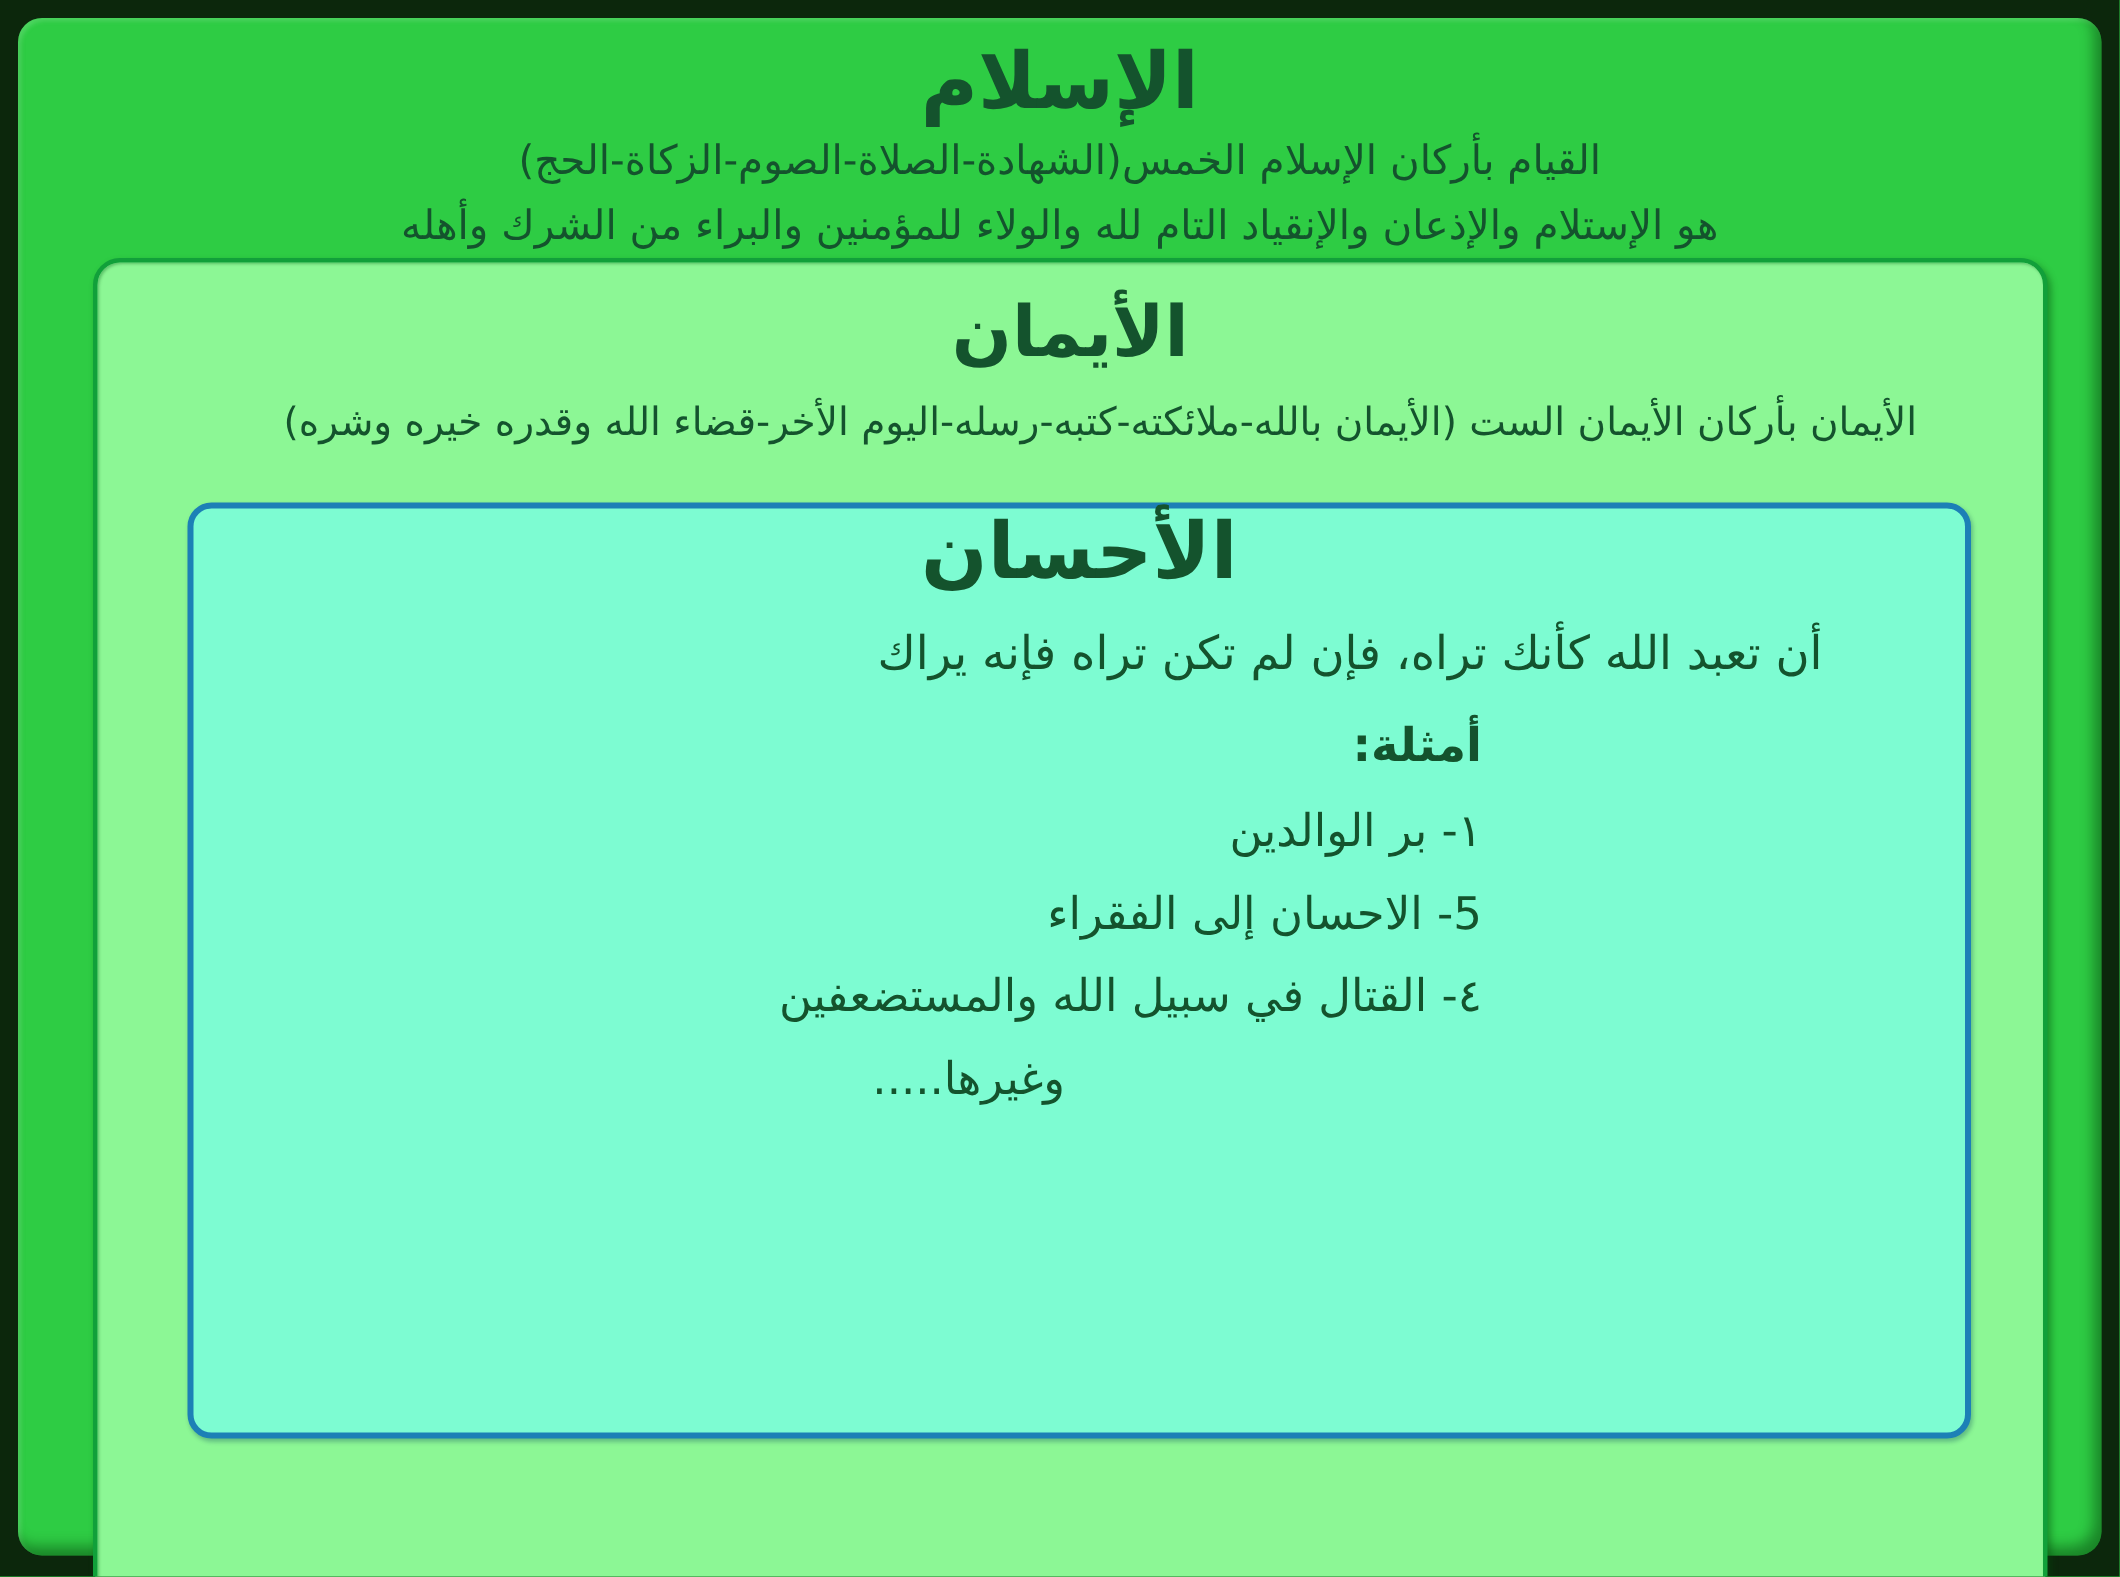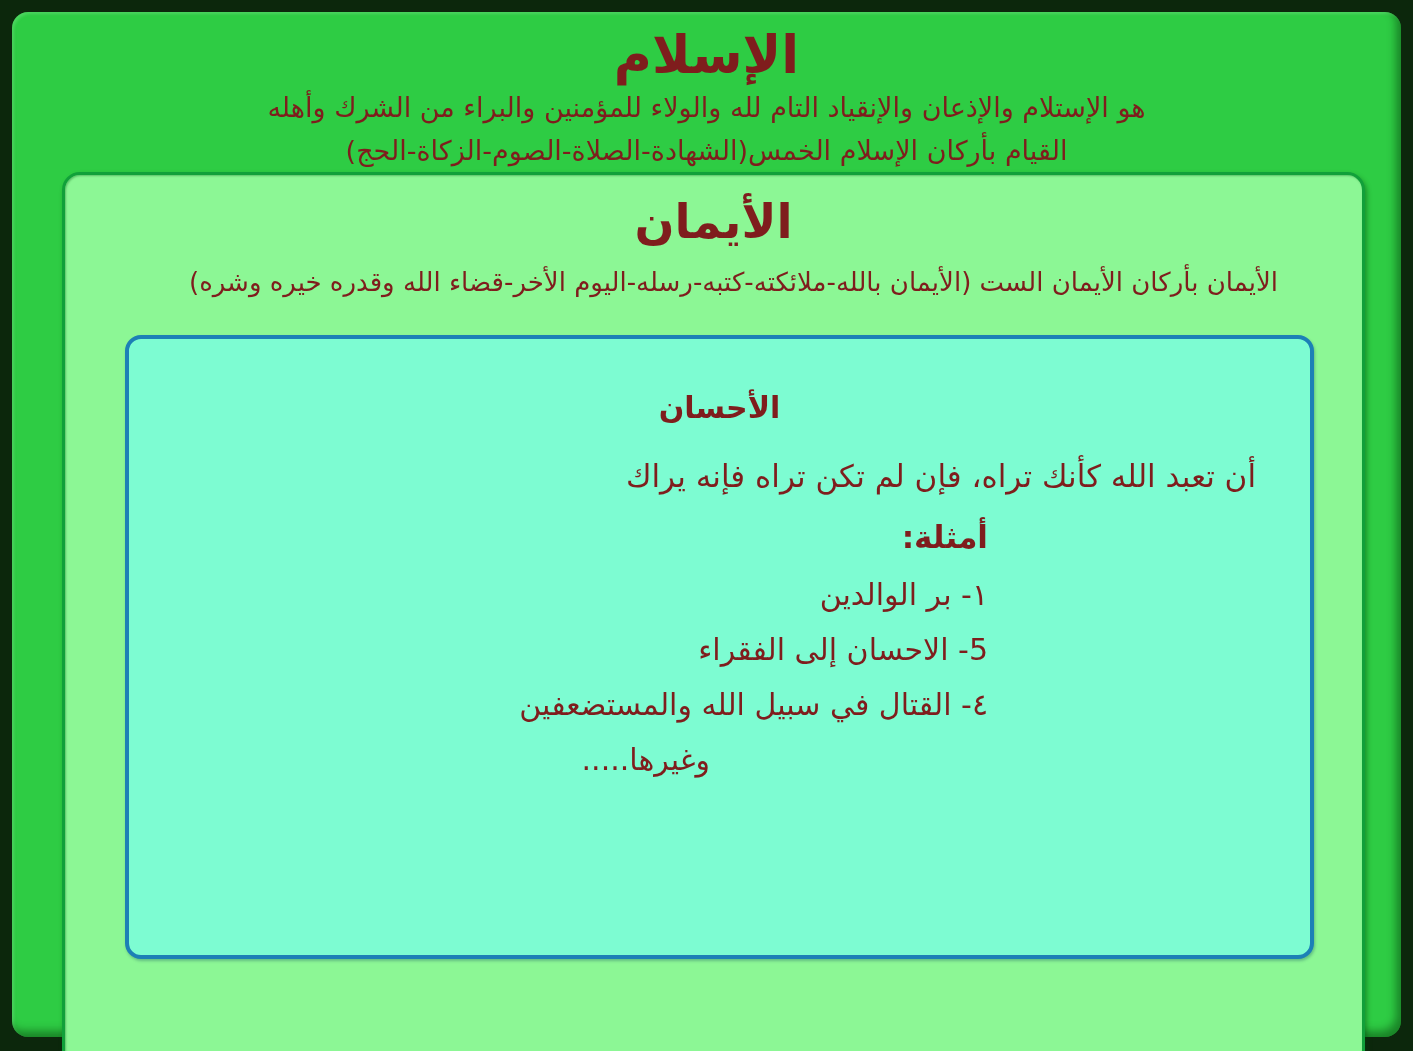--- a/index.html
+++ b/index.html
@@ -20,21 +20,21 @@
     top: 12px;
     width: 1389px;
     height: 1025px;
     background: #2ecc44;
     border-radius: 16px;
     box-shadow: inset -5px -6px 9px rgba(0, 45, 5, 0.45),
                 inset 2px 2px 3px rgba(180, 255, 190, 0.25);
   }
   .rtl { direction: rtl; unicode-bidi: plaintext; }
 
-  h1, h2, h3, p, div.line { color: #7f1d1d; margin: 0; }
+  h1, h2, h3, p, div.line { color: #14532d; margin: 0; }
 
   .islam-title {
     margin-top: 12px;
     font-size: 52px;
     line-height: 62px;
     font-weight: bold;
     text-align: center;
   }
   .islam-line {
     font-size: 27px;
@@ -76,32 +76,31 @@
     top: 160px;
     width: 1189px;
     height: 624px;
     box-sizing: border-box;
     background: #7dfcd2;
     border: 4px solid #1c80b6;
     border-radius: 16px;
     box-shadow: 1px 2px 3px rgba(0, 60, 90, 0.3);
   }
   .ihsan-title {
-    margin-top: 40px;
-    font-size: 30px;
+    font-size: 52px;
     line-height: 58px;
     font-weight: bold;
     text-align: center;
   }
   .ihsan-def {
     margin-top: 14px;
     font-size: 31px;
     line-height: 50px;
     text-align: right;
-    padding-right: 54px;
+    padding-right: 95px;
   }
   .examples-label {
     margin-top: 12px;
     font-size: 31px;
     line-height: 48px;
     text-align: right;
     padding-right: 322px;
     font-weight: bold;
   }
   .examples-list {
@@ -119,23 +118,23 @@
     margin-left: 10px;
   }
 </style>
 </head>
 <body>
 
 <div class="slide">
 
   <h1 class="islam-title rtl">الإسلام</h1>
 
+  <p class="islam-line rtl">القيام بأركان الإسلام الخمس(الشهادة-الصلاة-الصوم-الزكاة-الحج)</p>
+
   <p class="islam-line rtl">هو الإستلام والإذعان والإنقياد التام لله والولاء للمؤمنين والبراء من الشرك وأهله</p>
-
-  <p class="islam-line rtl">القيام بأركان الإسلام الخمس(الشهادة-الصلاة-الصوم-الزكاة-الحج)</p>
 
   <div class="iman-box">
 
     <h2 class="iman-title rtl">الأيمان</h2>
 
     <p class="iman-line rtl">الأيمان بأركان الأيمان الست (الأيمان بالله-ملائكته-كتبه-رسله-اليوم الأخر-قضاء الله وقدره خيره وشره)</p>
 
     <div class="ihsan-box">
 
       <h3 class="ihsan-title rtl">الأحسان</h3>

